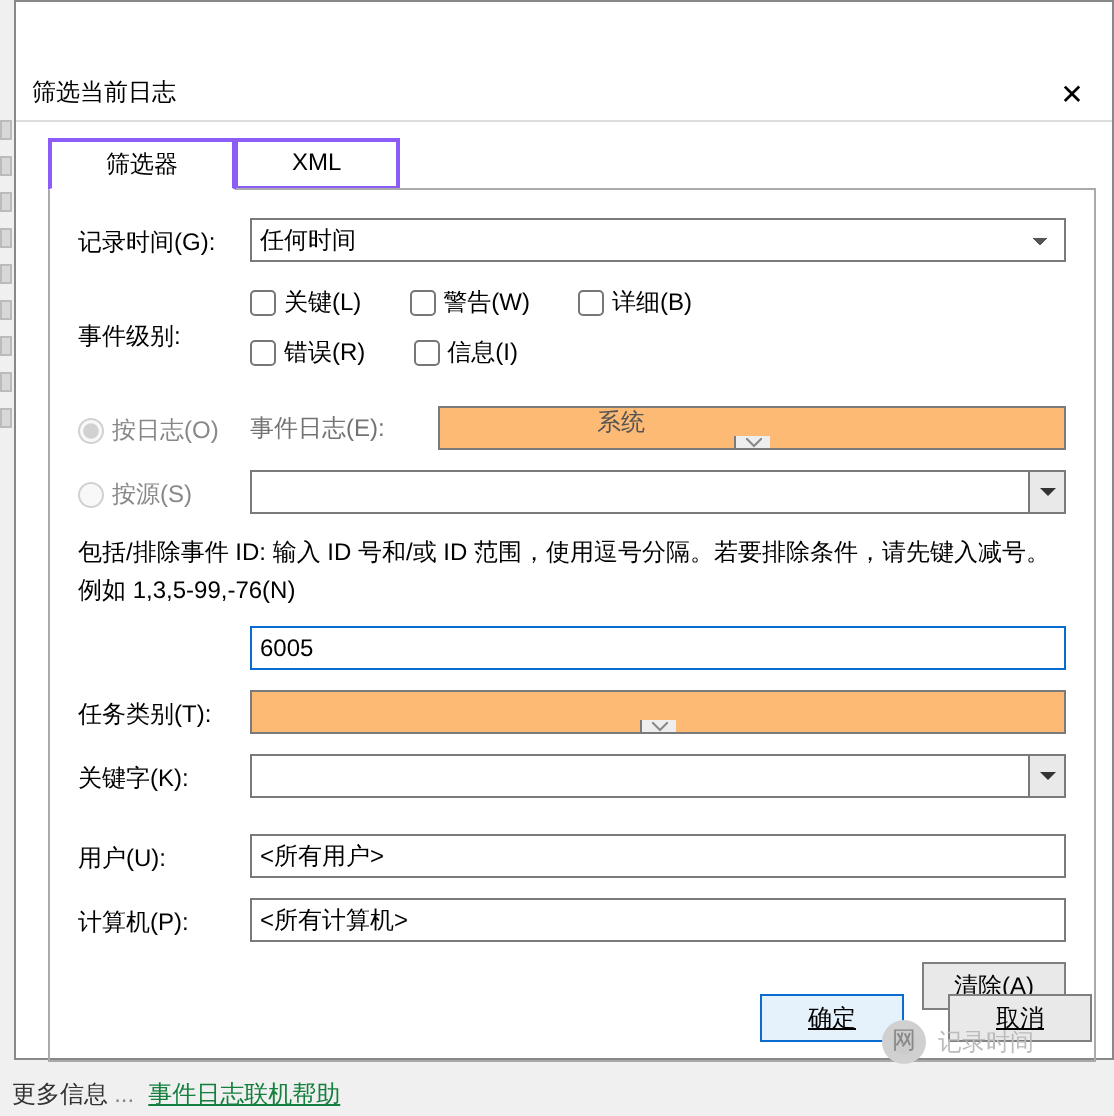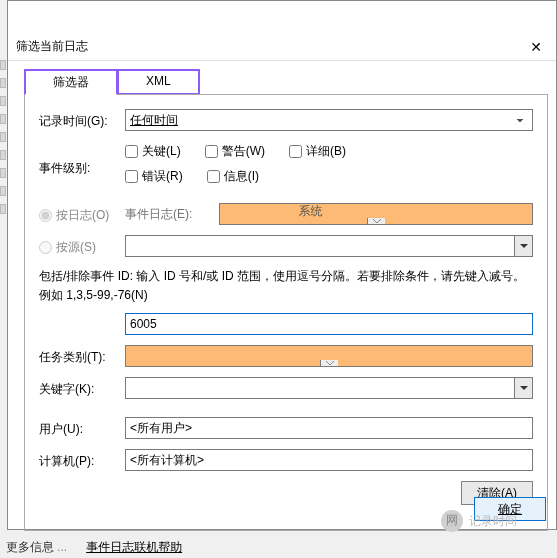--- a/index.html
+++ b/index.html
@@ -11,21 +11,21 @@
 .tabs { display: flex; margin: 8px 8px 0 16px; }
 .tab { border: 2px solid #8b5cf6; padding: 3px 27px; background: #fff; cursor: pointer; position: relative; }
 .tab.active { border-bottom: 1px solid #fff; z-index: 2; }
 .tab + .tab { margin-left: -1px; }
 .tabpanel { border: 1px solid #aaa; margin: -1px 8px 8px 16px; padding: 14px 14px 10px 14px; min-height: 437px; position: relative; }
 .row { display: flex; align-items: center; margin-bottom: 10px; }
 .row.top { align-items: center; }
 .label { width: 86px; padding-top: 3px; }
 .field { flex: 1; }
 select.wide, input.wide, .combo { width: 100%; height: 22px; border: 1px solid #7a7a7a; background: #fff; padding: 0 4px; }
-select.wide { appearance: none; -webkit-appearance: none; background-image: linear-gradient(45deg, transparent 50%, #555 50%), linear-gradient(-45deg, transparent 50%, #555 50%); background-position: calc(100% - 12px) 9px, calc(100% - 8px) 9px; background-size: 4px 4px, 4px 4px; background-repeat: no-repeat; padding-right: 4px; text-decoration: underline; }
+select.wide { appearance: none; -webkit-appearance: none; background-image: linear-gradient(45deg, transparent 50%, #555 50%), linear-gradient(-45deg, transparent 50%, #555 50%); background-position: calc(100% - 12px) 9px, calc(100% - 8px) 9px; background-size: 4px 4px, 4px 4px; background-repeat: no-repeat; padding-right: 4px; }
 select.wide:disabled, .combo.disabled { background-color: #fdba74; color: #888; flex-direction: column; }
 .combo { display: flex; align-items: center; position: relative; padding: 0; }
 .combo input { border: none; flex: 1; height: 100%; padding: 0 4px; background: transparent; outline: none; }
 .combo .dd { width: 18px; height: 100%; border-left: 1px solid #7a7a7a; display: flex; align-items: center; justify-content: center; background: #e9e9e9; cursor: pointer; }
 .combo.disabled .dd { background: #eee; }
 .dd svg { width: 8px; height: 5px; }
 .chk-group { display: flex; flex-wrap: wrap; padding-top: 2px; }
 .chk { display: flex; align-items: center; margin-right: 24px; margin-bottom: 8px; }
 .chk input { margin: 0 4px 0 0; width: 13px; height: 13px; }
 .radio { display: flex; align-items: center; }
@@ -35,21 +35,21 @@
 .btnrow { display: flex; justify-content: flex-end; margin-top: 8px; }
 button.btn { min-width: 72px; height: 24px; border: 1px solid #808080; background: #e9e9e9; cursor: pointer; padding: 0 10px; }
 .dialog-buttons { position: absolute; right: 10px; bottom: 8px; display: flex; gap: 22px; text-decoration: underline; }
 .dialog-buttons button.primary { border: 1px solid #0a6cce; background: #e5f1fb; }
 .watermark { position: absolute; right: 40px; bottom: 26px; display: flex; align-items: center; color: #bbb; font-size: 13px; pointer-events: none; }
 .watermark .wm-icon { width: 22px; height: 22px; border-radius: 50%; background: #d0d0d0; margin-right: 6px; display: flex; align-items: center; justify-content: center; }
 .edge-handles { position: absolute; left: 0; top: 60px; width: 6px; height: 430px; }
 .edge-handles div { width: 6px; height: 10px; background: #d8d8d8; margin-bottom: 8px; border: 1px solid #bbb; }
 .edge-right { position: absolute; right: 0; top: 165px; width: 6px; height: 10px; background: #d8d8d8; border:1px solid #bbb;}
 .bottom-strip { position: absolute; left: 6px; bottom: 2px; font-size: 11px; color: #333; }
-.bottom-strip a { color: #000000; text-decoration: underline; margin-left: 16px;}
+.bottom-strip a { color: #15803d; text-decoration: underline; margin-left: 4px;}
 </style>
 </head>
 <body>
 
 <div class="edge-handles">
   <div></div>
     <div></div>
     <div></div>
     <div></div>
     <div></div>
@@ -193,20 +193,21 @@
       <div class="field"><input class="wide" value="&lt;所有计算机&gt;" style=""></div>
     </div>
 
     <div class="btnrow">
       <button class="btn">清除(A)</button>
     </div>
   </div>
 
   <div class="dialog-buttons">
     <button class="btn primary">确定</button>
+    <button class="btn">取消</button>
   </div>
 </div>
 
 <div class="watermark">
   <div class="wm-icon">
     <svg width="14" height="14" viewBox="0 0 14 14">
         <circle cx="7" cy="7" r="6" fill="#ccc"></circle>
         <text x="7" y="10" text-anchor="middle" font-size="9" fill="#888">网</text>
       </svg>
   </div>

